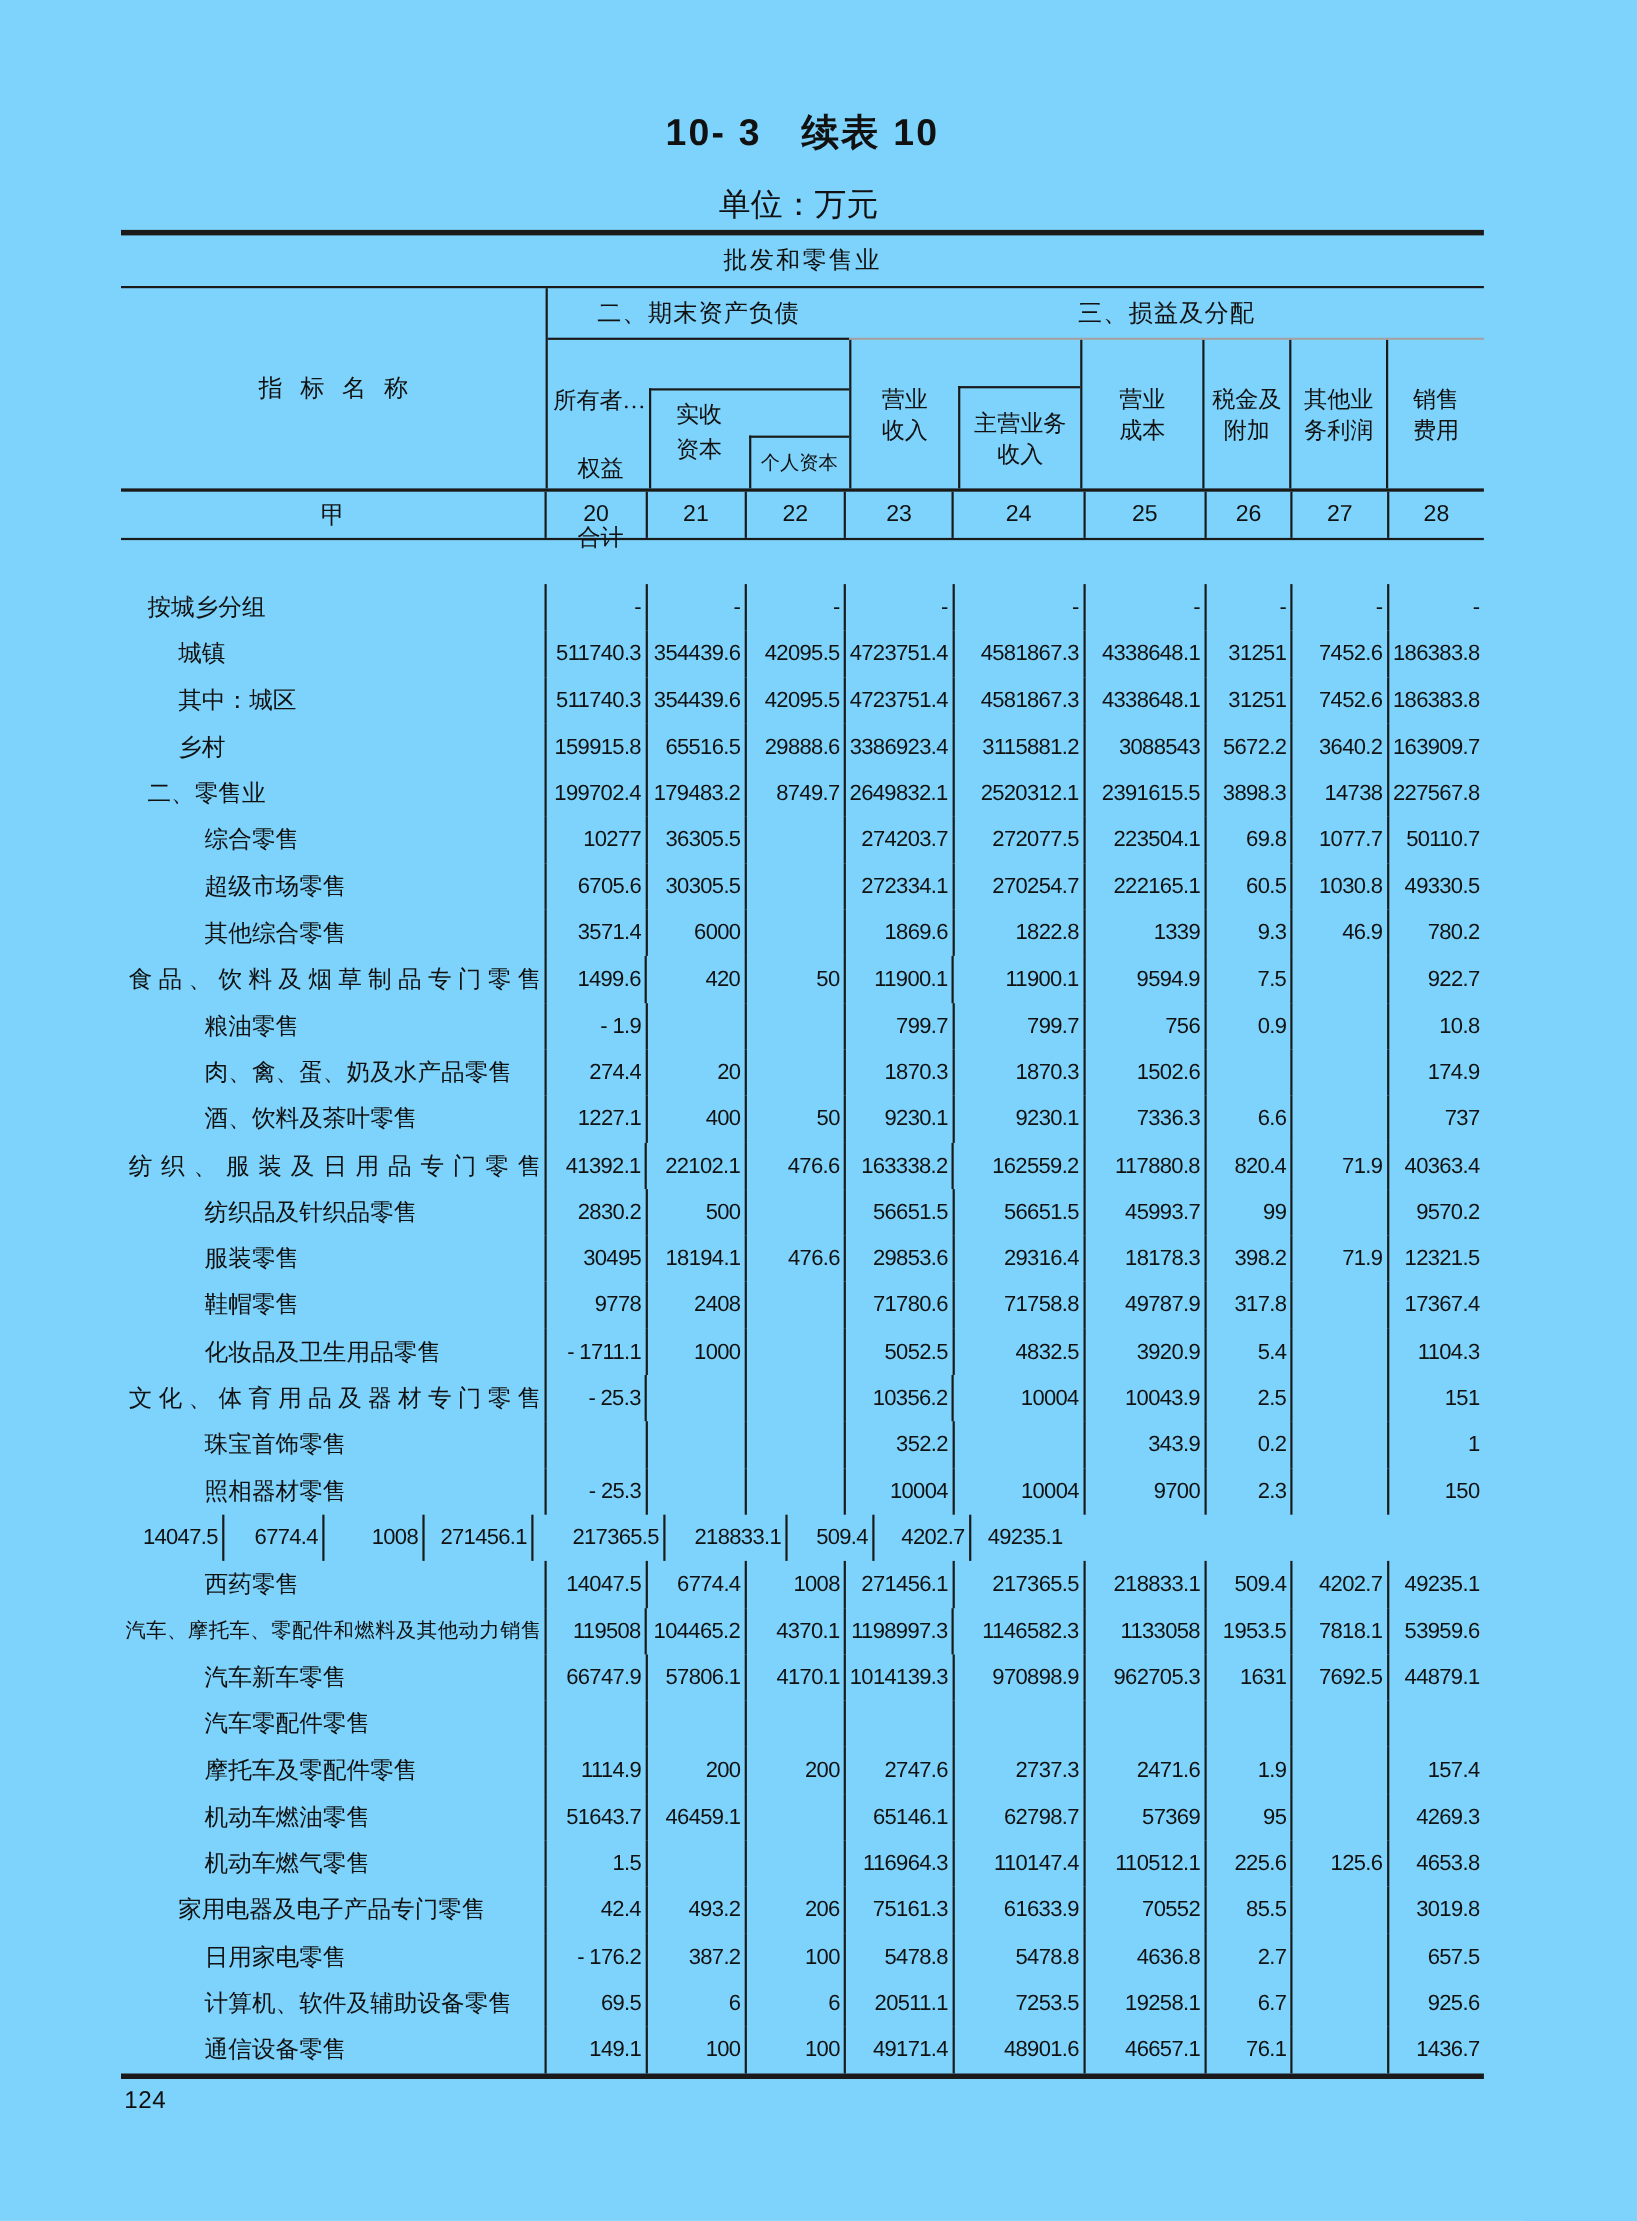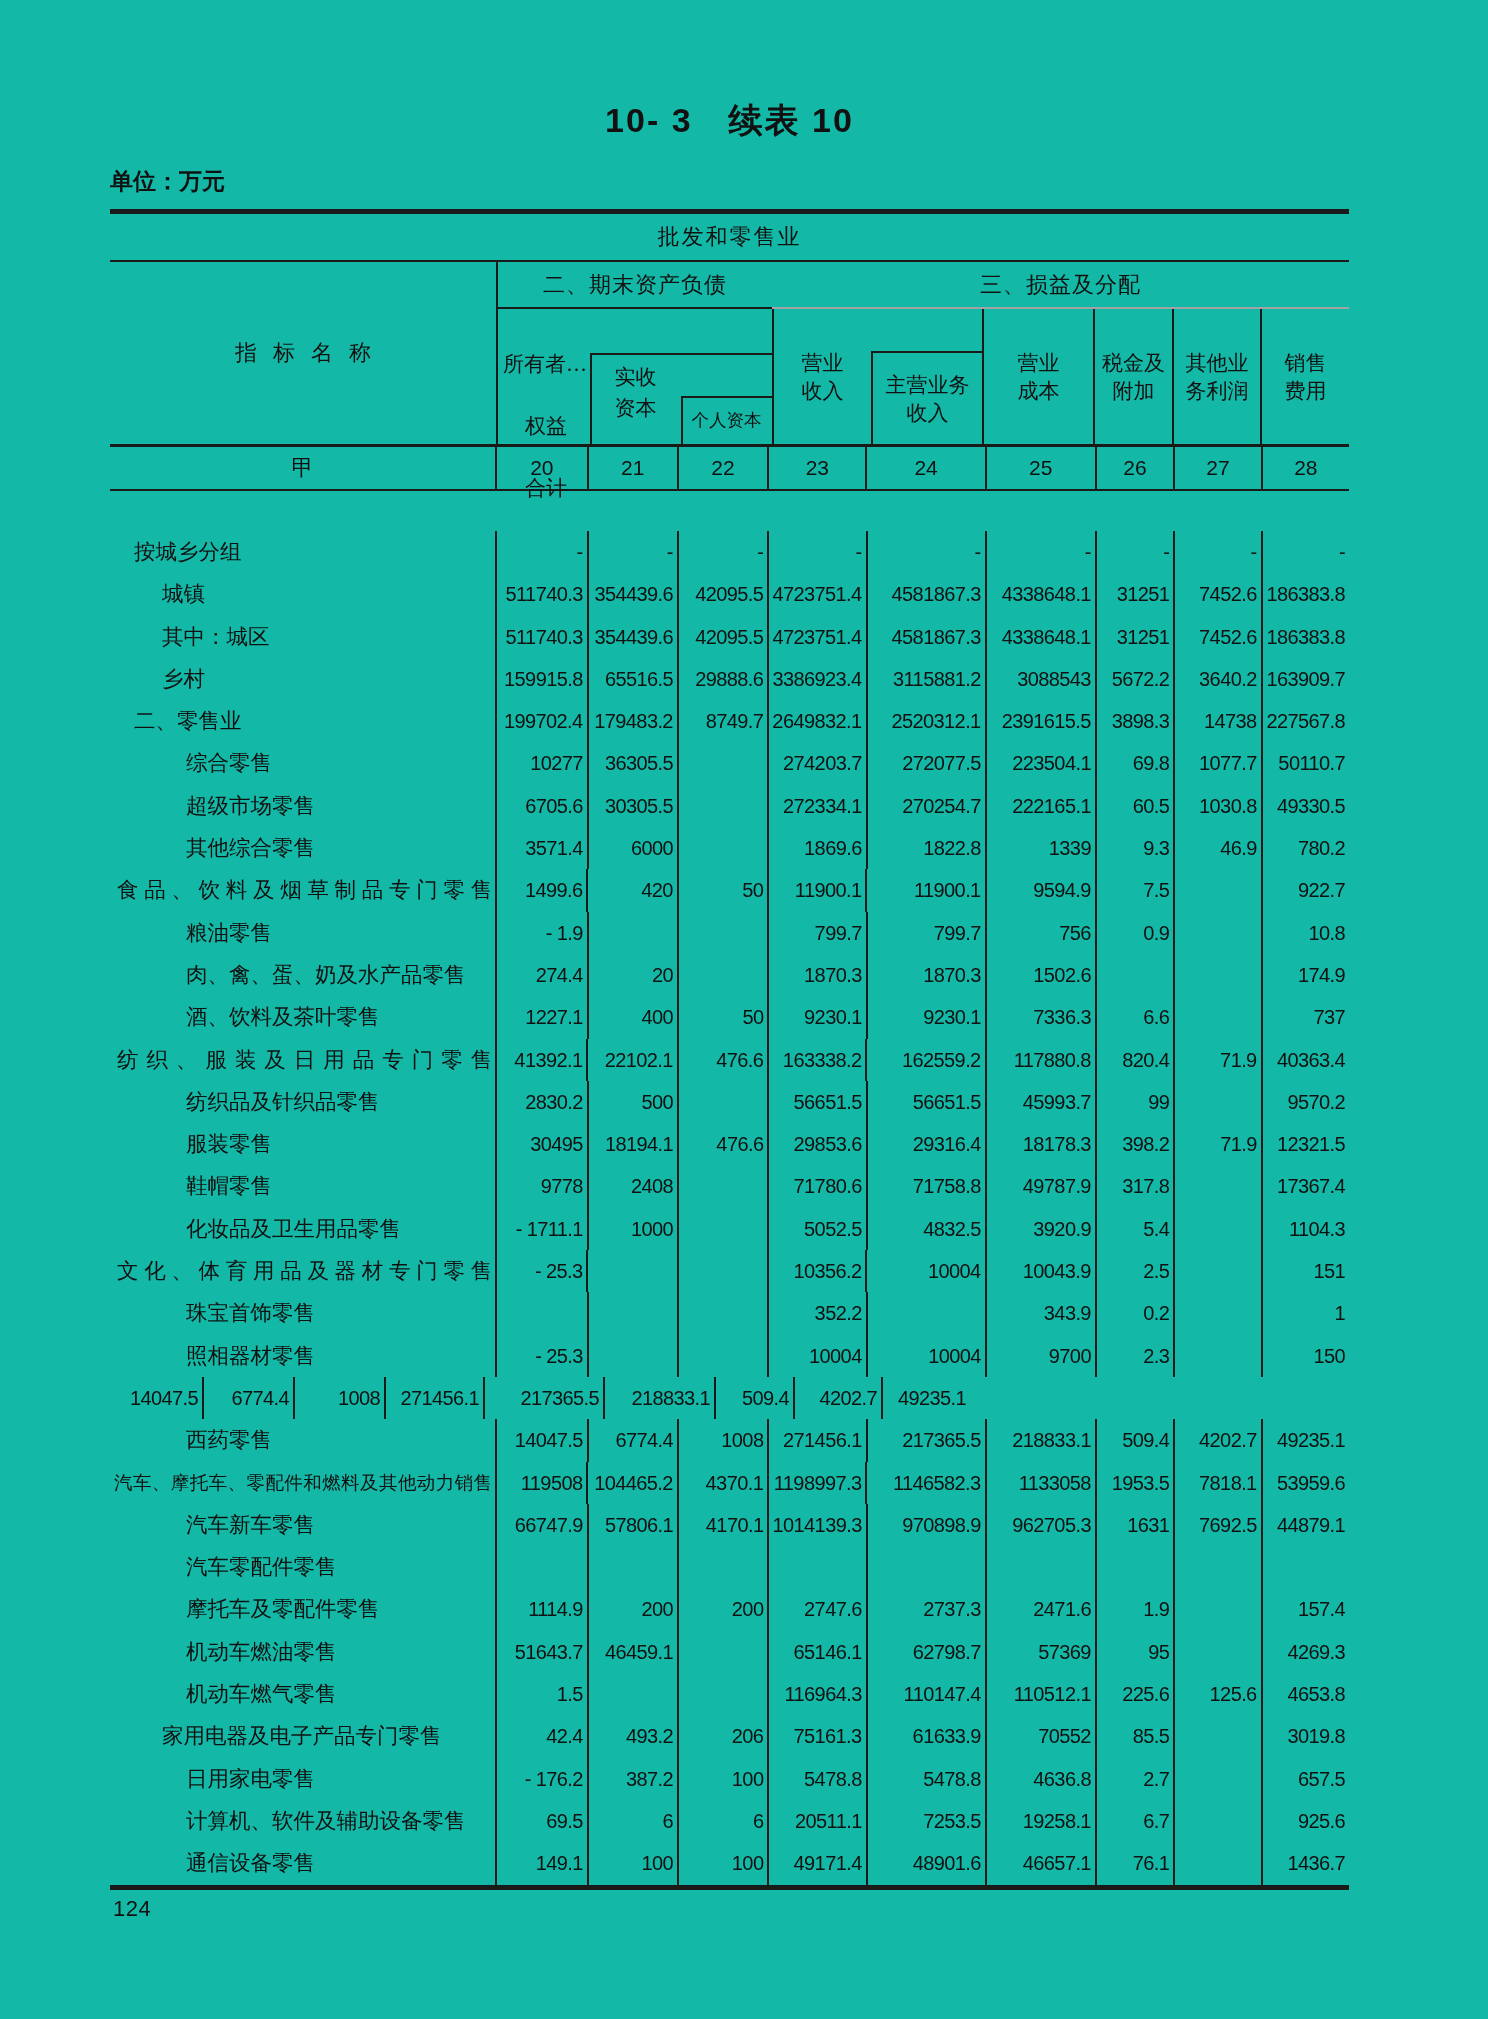--- a/index.html
+++ b/index.html
@@ -1,21 +1,21 @@
 <!DOCTYPE html>
 <html><head>
 <meta charset="utf-8">
 <style>
   html,body{margin:0;padding:0;background:#ffffff;}
-  .page{position:relative;width:1488px;height:2019px;background:#14b8a6;overflow:hidden;
+  .page{position:relative;width:1488px;height:2019px;background:#7dd3fc;overflow:hidden;
         font-family:"Liberation Serif","DejaVu Serif",serif;color:#111;}
   .title{position:absolute;left:110px;top:98px;width:1239px;text-align:center;
          font-family:"Liberation Sans","DejaVu Sans",sans-serif;font-weight:bold;
          font-size:34px;letter-spacing:2px;}
-  .unit{position:absolute;left:110px;top:166px;width:1232px;text-align:left;font-size:23px;font-weight:bold;}
+  .unit{position:absolute;left:110px;top:166px;width:1232px;text-align:center;font-size:29px;}
   .pageno{position:absolute;left:113px;top:1896px;font-family:"Liberation Sans","DejaVu Sans",sans-serif;
           font-size:22px;letter-spacing:0.5px;}
 
   .twrap{position:absolute;left:110px;top:209px;width:1239px;
          border-top:5px solid #1a1a1a;border-bottom:5px solid #1a1a1a;box-sizing:content-box;}
   .rowA{height:46px;line-height:46px;text-align:center;font-size:22px;letter-spacing:2px;
         border-bottom:2px solid #1a1a1a;}
   .hdr{position:relative;height:182px;}
   .hdr *{box-sizing:border-box;}
   .cell-ind{position:absolute;left:0;top:0;width:388px;height:182px;border-right:2px solid #1a1a1a;

